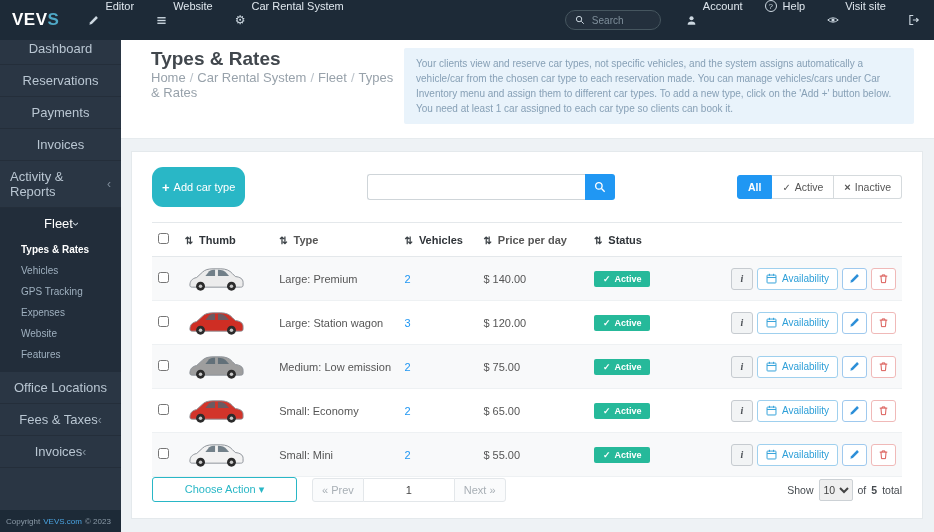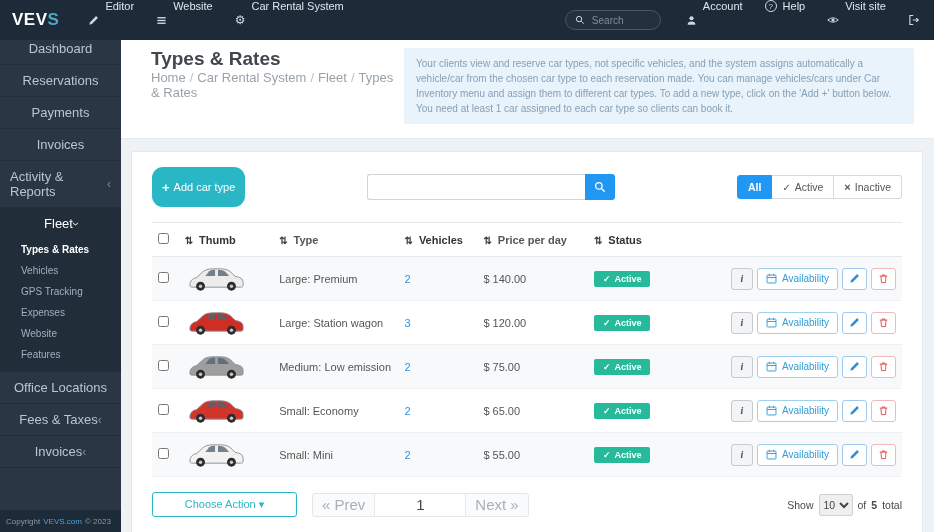--- a/index.html
+++ b/index.html
@@ -75,24 +75,24 @@
   .badge::before{content:"✓";font-size:9px}
   .acts{display:inline-flex;gap:4px;align-items:flex-end}
   .abtn{display:inline-flex;align-items:center;justify-content:center;height:22px;border-radius:3px;border:1px solid;background:#fff;font-size:10px;cursor:pointer}
   .binfo{width:22px;border-color:#c6cbd0;background:#f2f4f5;color:#4a4f54;font-family:"Liberation Serif",serif;font-style:italic;font-weight:bold}
   .binfo::before{content:"i"}
   .bavail{padding:0 8px;border-color:#9fd0ee;color:#2e9fd8;gap:5px}
   .bedit{width:25px;border-color:#9fc9ee;color:#2d8fd8}
   .bdel{width:25px;border-color:#f0b9b8;color:#d9534f}
 
   
-  .cardfoot{display:flex;margin-top:15px}
+  .cardfoot{display:flex;}
   .choose{width:145px;height:25px;border:1px solid #29b7c6;color:#29b7c6;background:#fff;border-radius:3px;font-size:11px;cursor:pointer}
   .choose::after{content:" ▾"}
-  .pag{display:flex;align-items:center;margin-left:15px;font-size:15px}
+  .pag{display:flex;align-items:center;margin-left:15px;font-size:11px}
   .pbtn{height:24px;display:flex;align-items:center;padding:0 9px;border:1px solid #e3e7ea;background:#fafbfc;color:#a8afb5;cursor:pointer}
   .pbtn.prev{border-radius:3px 0 0 3px}
   .pbtn.next{border-radius:0 3px 3px 0}
   .pnum{height:24px;width:90px;display:flex;align-items:center;justify-content:center;border-top:1px solid #e3e7ea;border-bottom:1px solid #e3e7ea;background:#fff;color:#444;cursor:default}
   .showgrp{margin-left:auto;display:flex;align-items:center;gap:5px;font-size:10.5px;color:#464b50}
   .showgrp select{height:22px;border:1px solid #ccd1d5;border-radius:2px;font-size:10.5px;font-family:"Liberation Sans",sans-serif;color:#444;cursor:pointer}
   .bold{font-weight:bold}
 </style>
 </head>
 <body>

